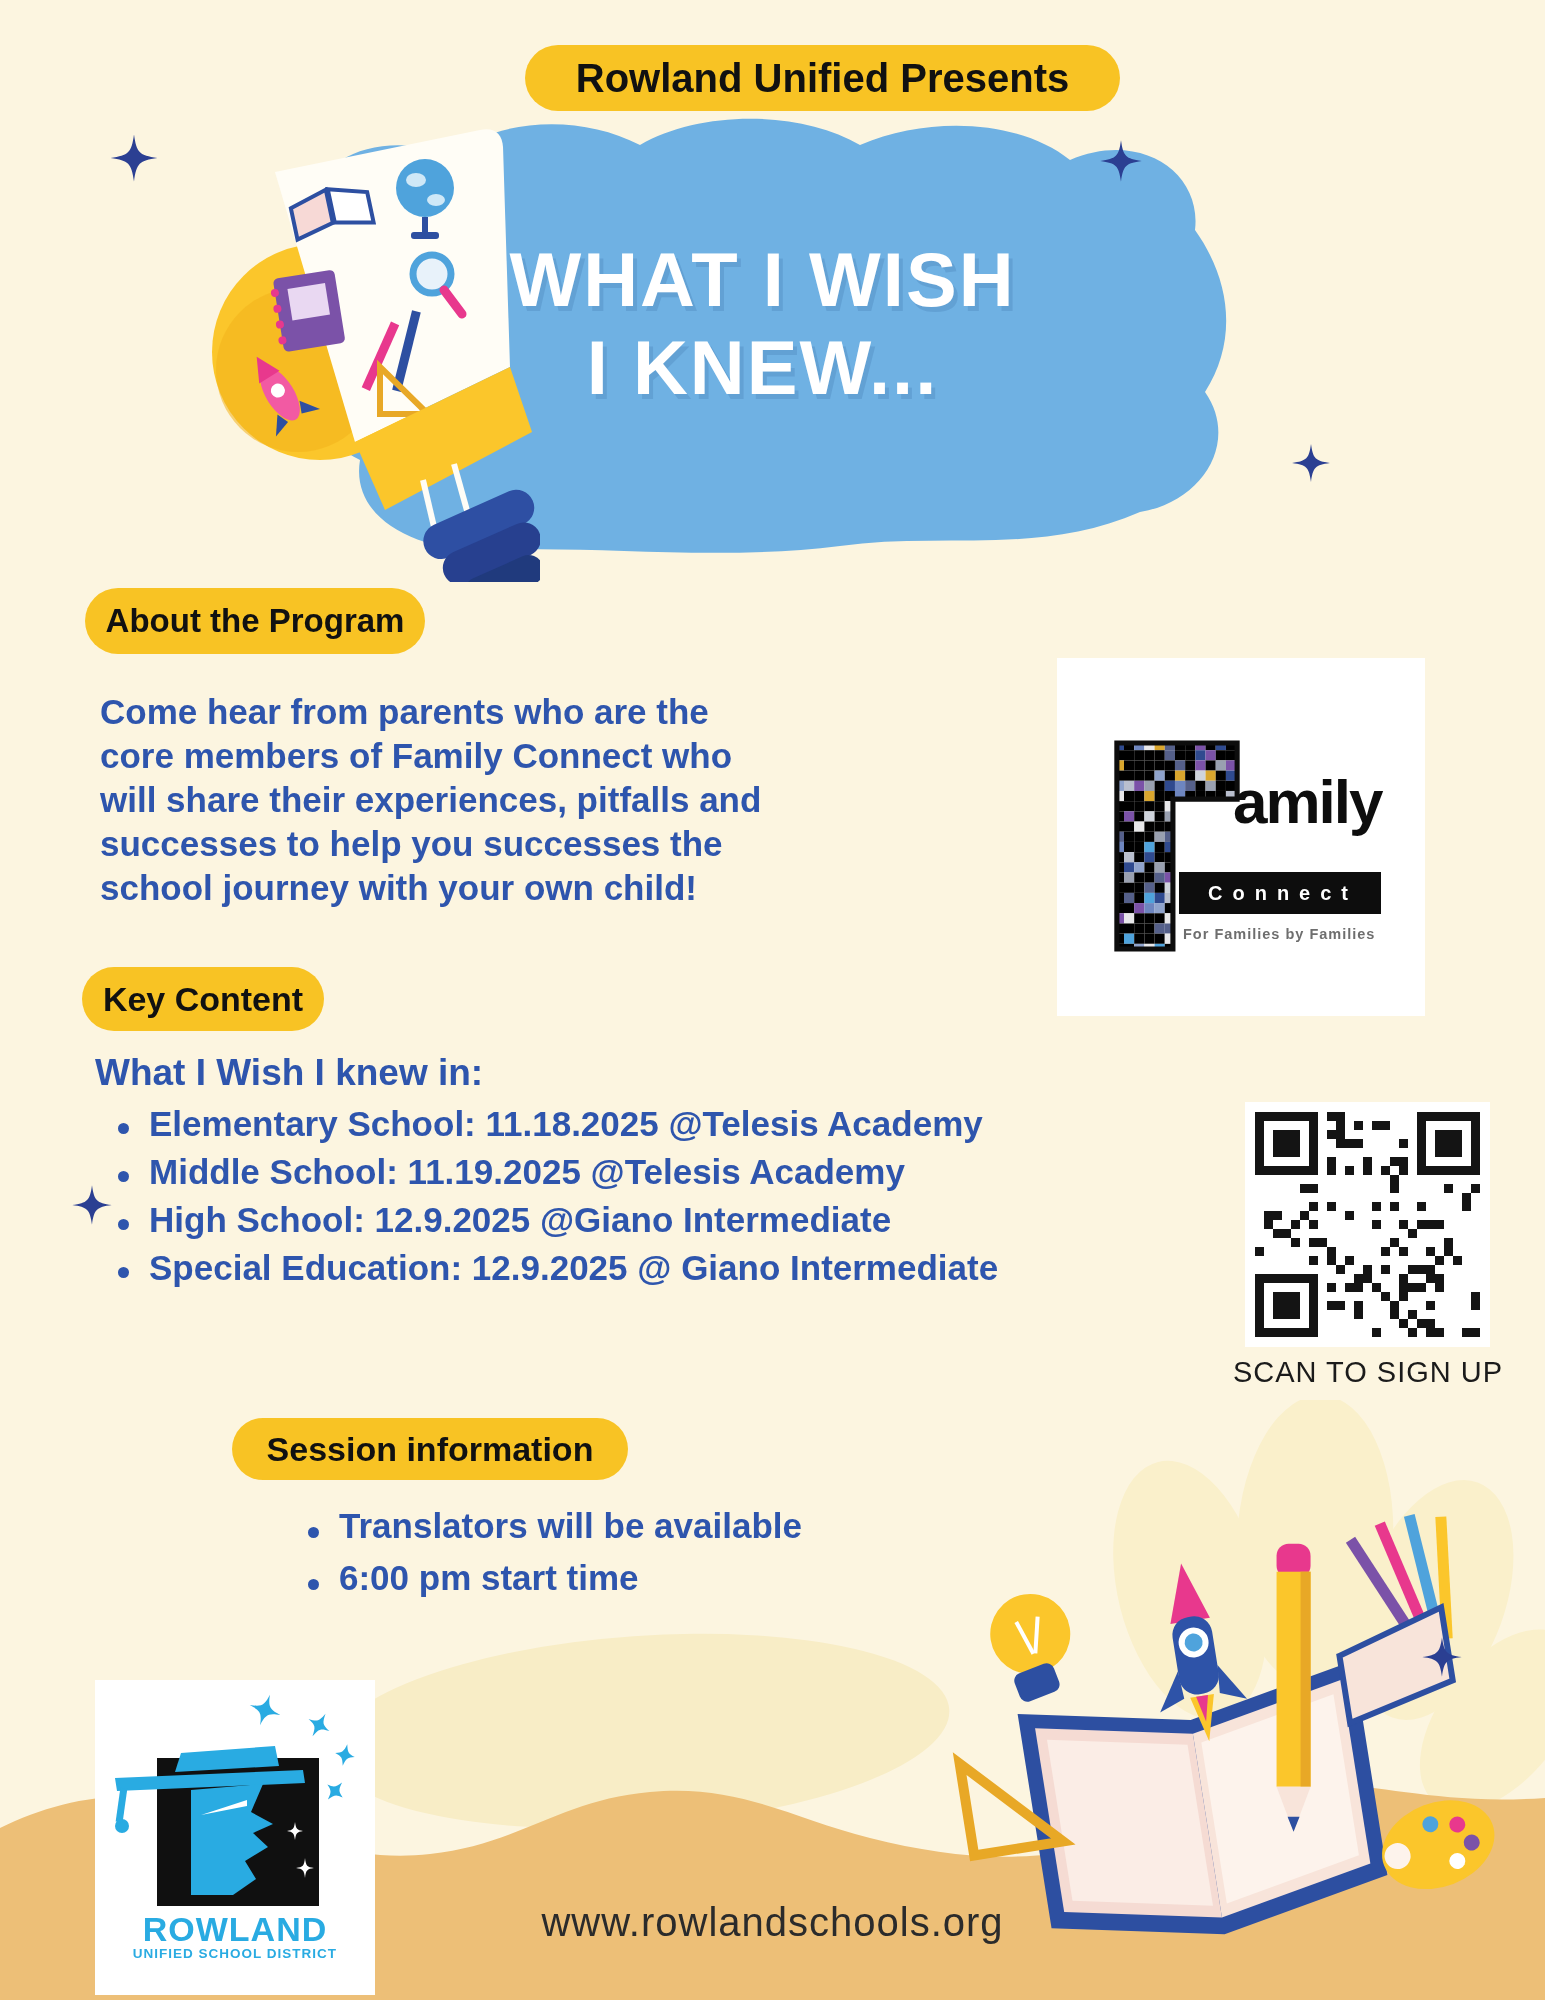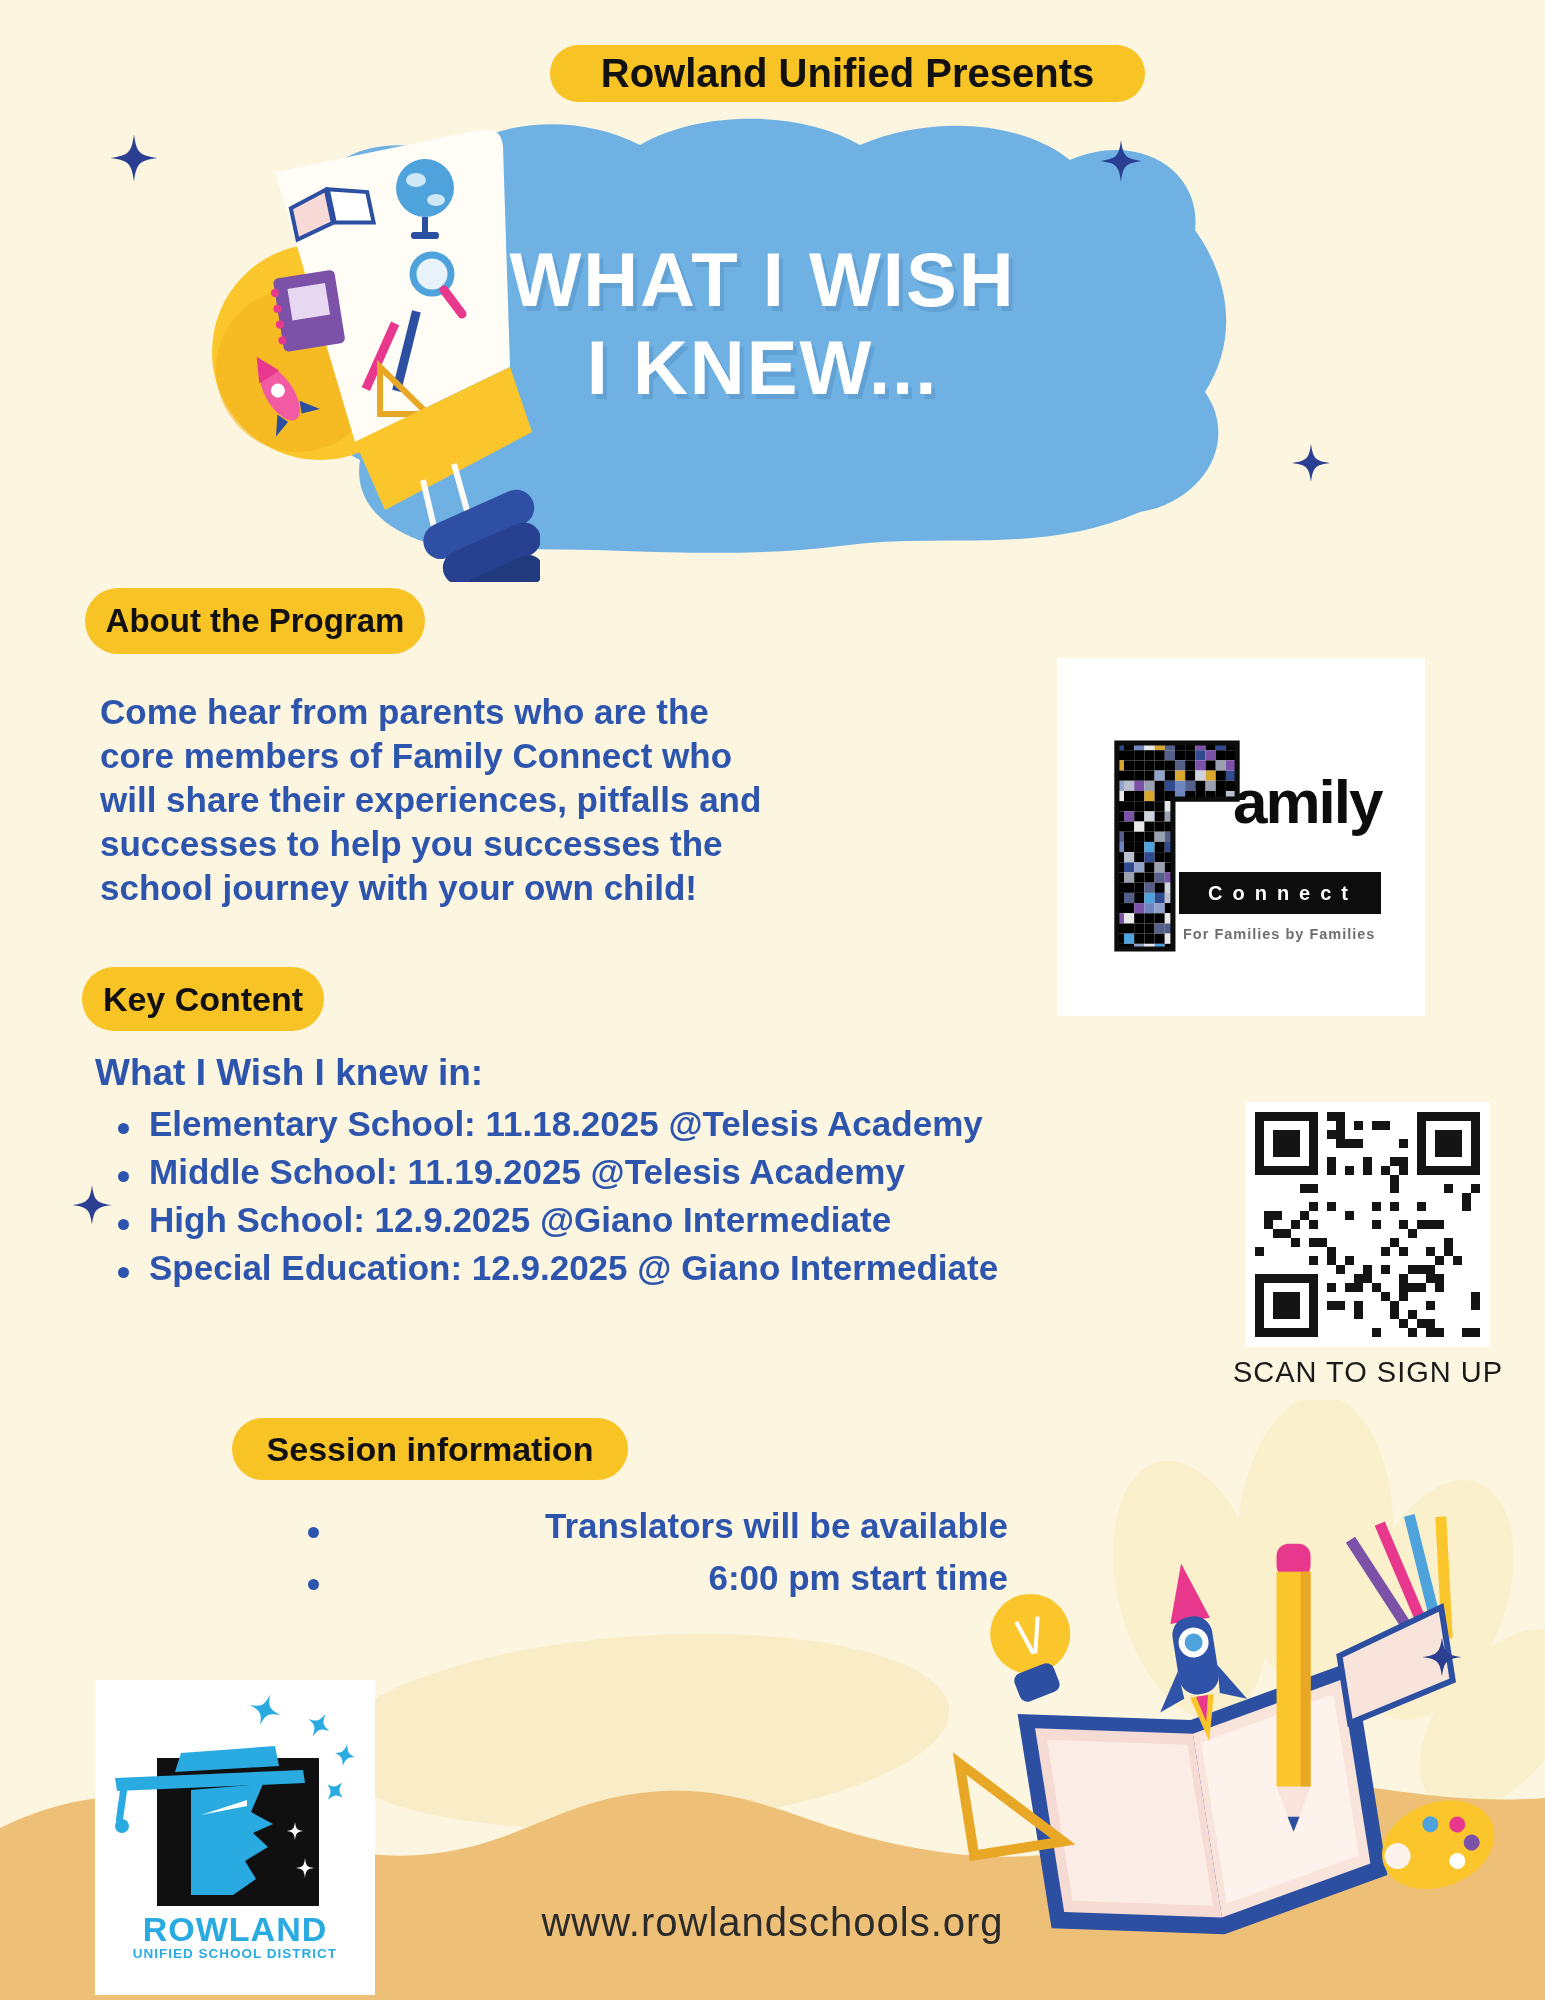--- a/index.html
+++ b/index.html
@@ -5,21 +5,21 @@
   html,body{margin:0;padding:0;background:#d8d2c0;}
   .canvas{position:relative;width:1545px;height:2000px;background:#FCF5E0;overflow:hidden;
           font-family:"Liberation Sans",sans-serif;}
   .abs{position:absolute;}
 
   
   .pill{position:absolute;background:#F8C324;border-radius:999px;display:flex;
         align-items:center;justify-content:center;color:#111;font-weight:bold;white-space:nowrap;}
 
   
-  .presents-pill{left:550px;top:45px;width:595px;height:57px;font-size:40px;}
+  .presents-pill{left:525px;top:45px;width:595px;height:66px;font-size:40px;}
 
   .title-wrap{left:430px;top:236px;width:665px;text-align:center;color:#fff;
               font-weight:900;font-size:76px;line-height:1.16;letter-spacing:2px;
               text-shadow:4px 5px 0 rgba(88,148,200,.55);}
 
   
   .about-pill{left:85px;top:588px;width:340px;height:66px;font-size:33px;}
   .para{left:100px;top:690px;width:720px;color:#2E55AD;font-weight:bold;
         font-size:35px;line-height:44px;}
 
@@ -33,21 +33,21 @@
 
   
   .key-pill{left:82px;top:967px;width:242px;height:64px;font-size:34px;}
   .key-intro{left:95px;top:1052px;color:#2E55AD;font-weight:bold;font-size:37px;}
   .bullets{left:118px;top:1104px;width:1120px;}
   .bullet-row{display:flex;align-items:baseline;height:48px;color:#2E55AD;font-weight:bold;font-size:35px;}
   .bullet-row .dot{width:11px;height:11px;border-radius:50%;background:#2E55AD;margin-right:20px;
                    flex:0 0 11px;align-self:center;}
   .session-pill{left:232px;top:1418px;width:396px;height:62px;font-size:34px;}
   .session-bullets{left:308px;top:1506px;width:700px;}
-  .session-bullets .bullet-row{height:52px;justify-content:space-between;}
+  .session-bullets .bullet-row{height:52px;}
 
   
   .qr-card{left:1245px;top:1102px;width:245px;height:245px;background:#fff;}
   .qr-card svg{position:absolute;left:10px;top:10px;}
   .qr-caption{left:1215px;top:1356px;width:306px;text-align:center;color:#1b1b1b;
               font-size:29px;letter-spacing:1px;}
 
   
   .pale-blob{left:330px;top:1636px;width:620px;height:190px;background:#F8EDC6;
              border-radius:50%;transform:rotate(-4deg);}

